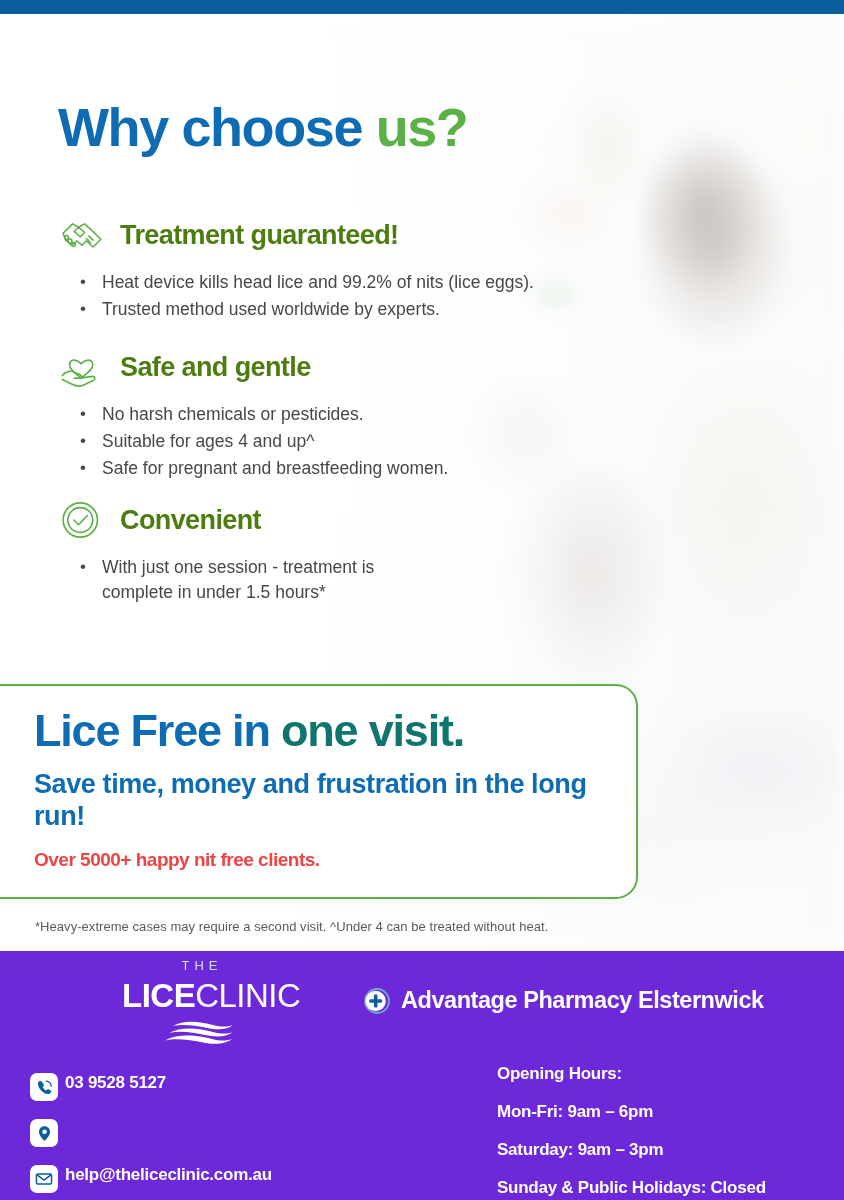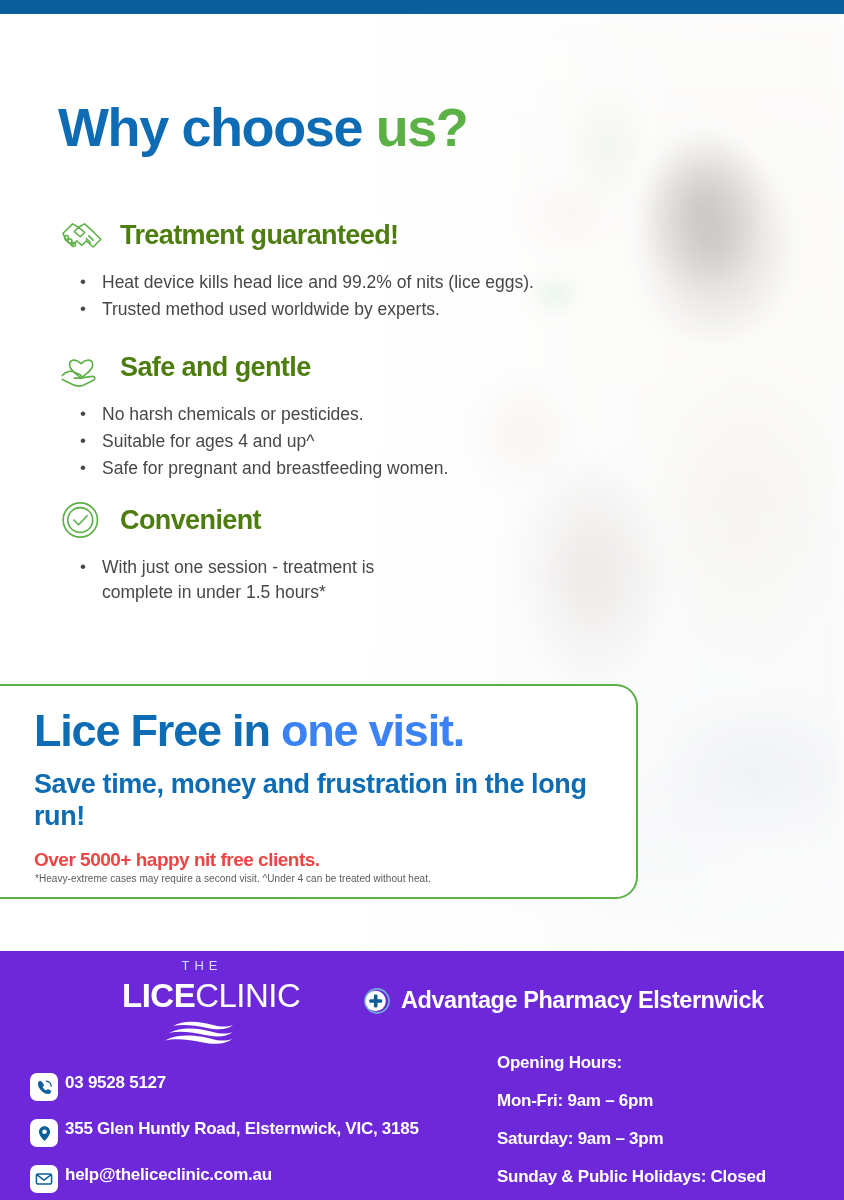--- a/index.html
+++ b/index.html
@@ -95,35 +95,35 @@
     background:rgba(255,255,255,.92);
     border:2px solid #5CB146;
     border-left:none;
     border-radius:0 22px 22px 0;
     padding:22px 30px 0 42px;
   }
   .callout-h1{
     font-size:45px; font-weight:bold; color:#0E6CB4;
     letter-spacing:-1.2px; line-height:1.02;
   }
-  .callout-h1 .accent{ color:#3b82f6; }
+  .callout-h1 .accent{ color:#0f766e; }
   .callout-h2{
     margin-top:14px;
     font-size:27px; font-weight:bold; color:#0E6CB4;
     letter-spacing:-.4px; line-height:1.2;
   }
   .callout-h3{
     margin-top:16px;
     font-size:19px; font-weight:bold; color:#ef4444;
     letter-spacing:-.5px; line-height:1.2;
   }
 
   .disclaimer{
-    position:absolute; left:35px; top:859px;
-    font-size:10px; color:#5A5B5E; letter-spacing:.05px;
+    position:absolute; left:35px; top:905px;
+    font-size:13px; color:#5A5B5E; letter-spacing:.05px;
   }
 
   
   .footer{
     position:absolute; left:0; top:951px; width:844px; height:249px;
     background:#6d28d9; color:#fff;
   }
   .logo{
     position:absolute; left:122px; top:7px; width:160px; text-align:center;
   }
@@ -151,21 +151,21 @@
   .contact-icon{
     width:28px; height:28px; flex:0 0 28px;
     background:#ffffff; border-radius:7px;
     display:flex; align-items:center; justify-content:center;
   }
   .contact-text{ font-size:17px; font-weight:bold; letter-spacing:-.25px; white-space:nowrap; }
 
   .hours{ position:absolute; left:497px; top:102px; }
   .hours-line{
     font-size:17px; font-weight:bold; letter-spacing:-.25px;
-    margin-bottom:18px; white-space:nowrap;
+    margin-bottom:18px; white-space:nowrap;margin-top:11px;
   }
 </style>
 </head>
 <body>
 
 <div class="topbar"></div>
 
 <div class="hero">
   <div class="photo"></div>
   <div class="photo-fade"></div>
@@ -292,21 +292,20 @@
       <span class="contact-text">03 9528 5127</span>
     </div>
 
     <div class="contact-row">
       <span class="contact-icon">
         <svg width="17" height="17" viewBox="0 0 20 20" fill="#0A5E9C">
           <path d="M10 1.4 C6.4 1.4 3.5 4.3 3.5 7.9 c0 4.6 5.4 10 6.5 10.7 1.1-.7 6.5-6.1 6.5-10.7 C16.5 4.3 13.6 1.4 10 1.4 Z"></path>
           <circle cx="10" cy="7.9" r="2.7" fill="#ffffff"></circle>
         </svg>
       </span>
-      <span class="contact-text">355 Glen Huntly Road, Elsternwick, VIC, 3185</span>
     </div>
 
     <div class="contact-row">
       <span class="contact-icon">
         <svg width="18" height="18" viewBox="0 0 20 20">
           <rect x="1.6" y="4.4" width="16.8" height="11.2" rx="1.6" fill="none" stroke="#0A5E9C" stroke-width="1.7"></rect>
           <path d="M2.4 5.4 L10 11.2 L17.6 5.4" fill="none" stroke="#0A5E9C" stroke-width="1.7" stroke-linecap="round" stroke-linejoin="round"></path>
         </svg>
       </span>
       <span class="contact-text">help@theliceclinic.com.au</span>

